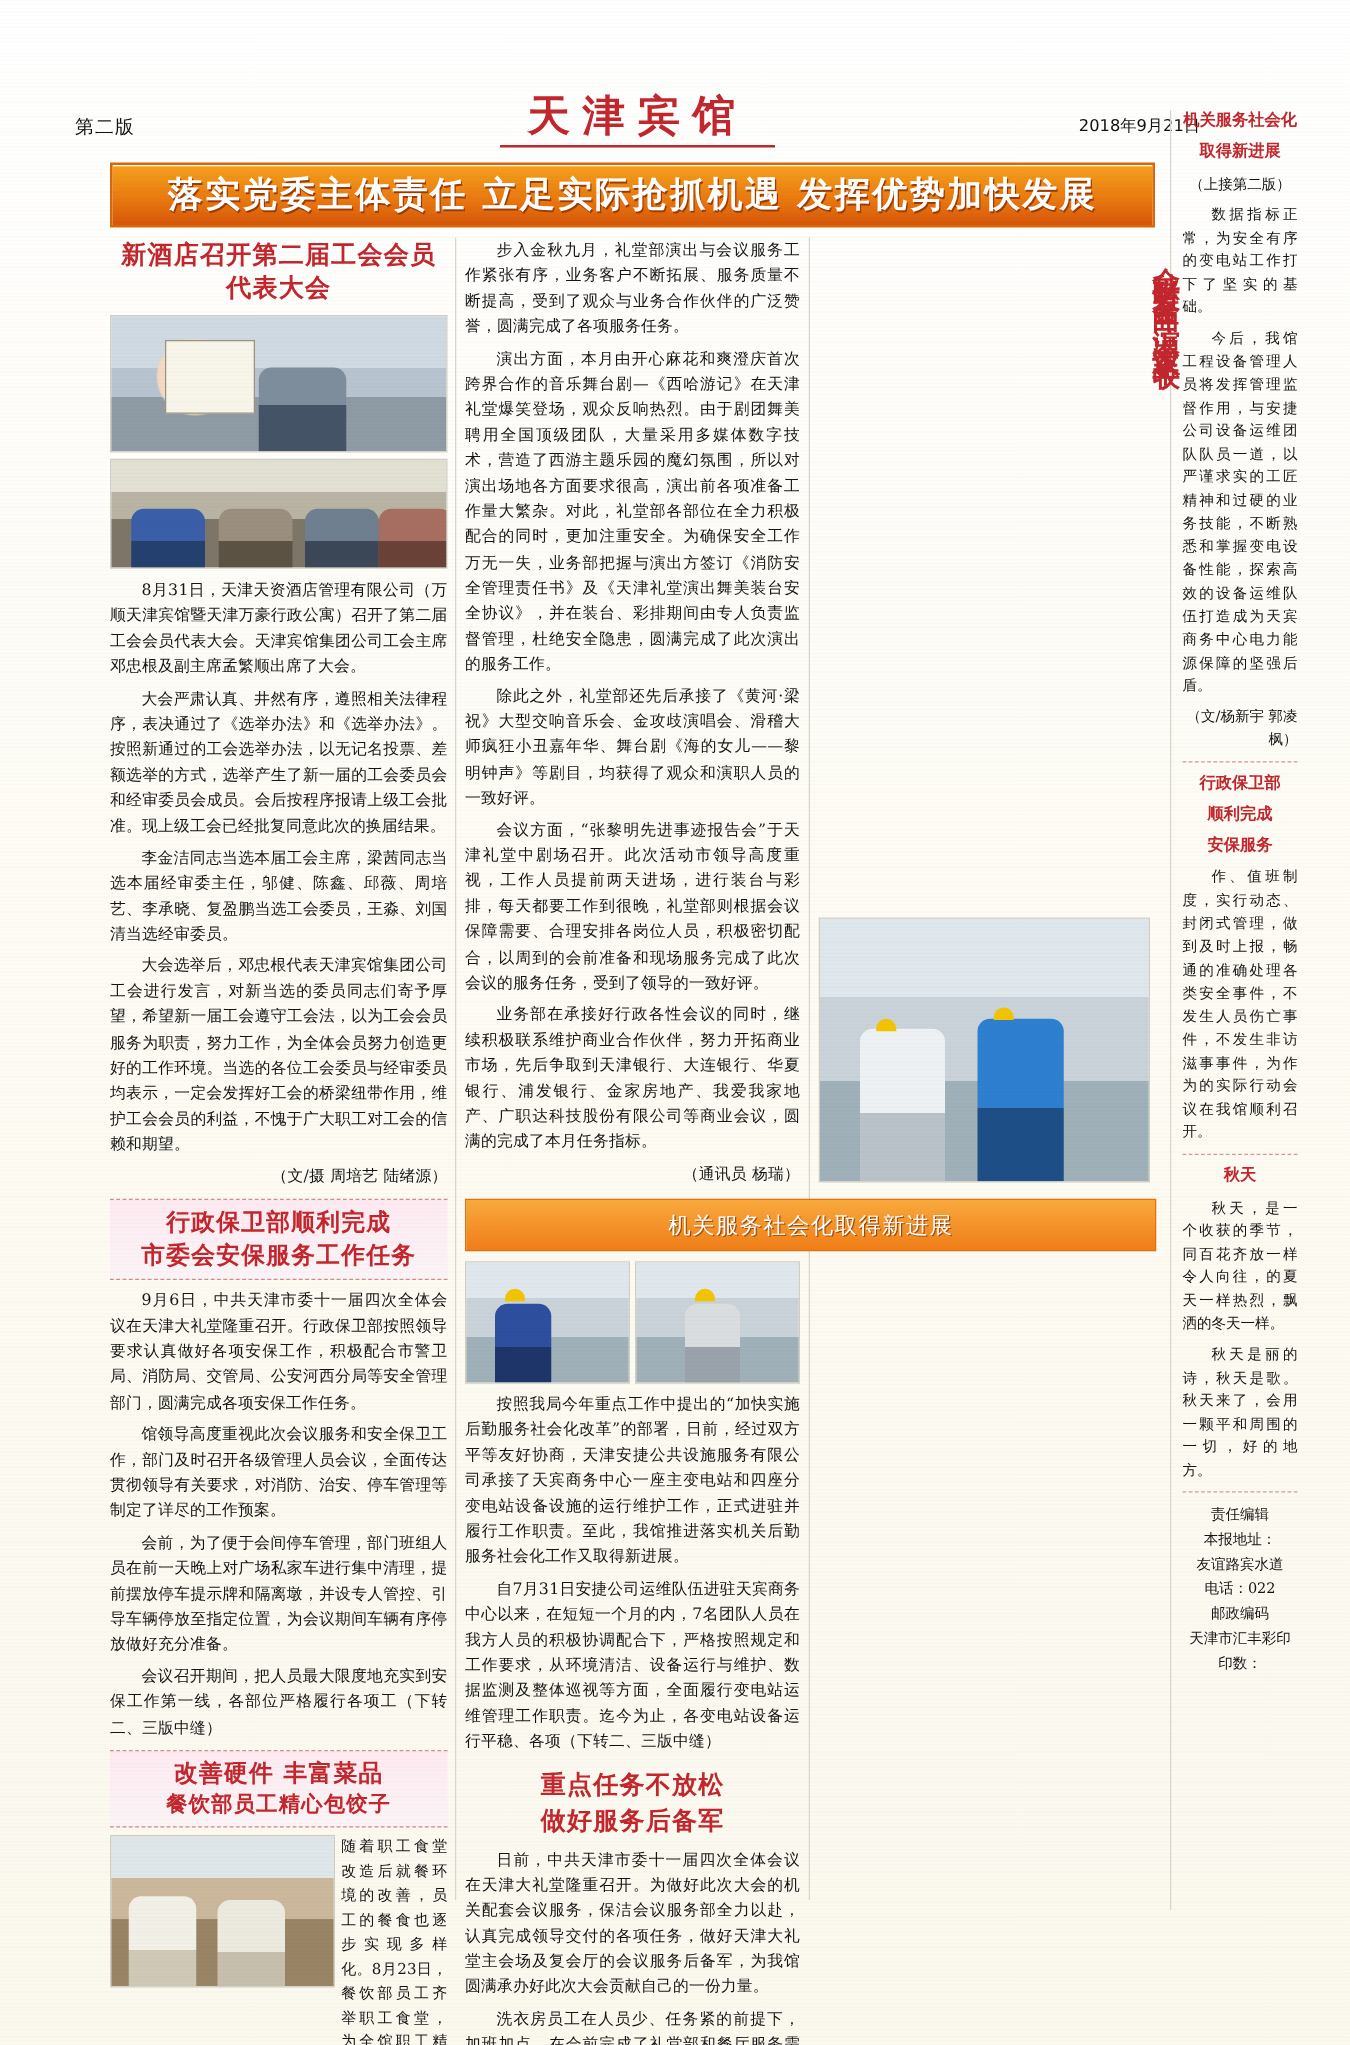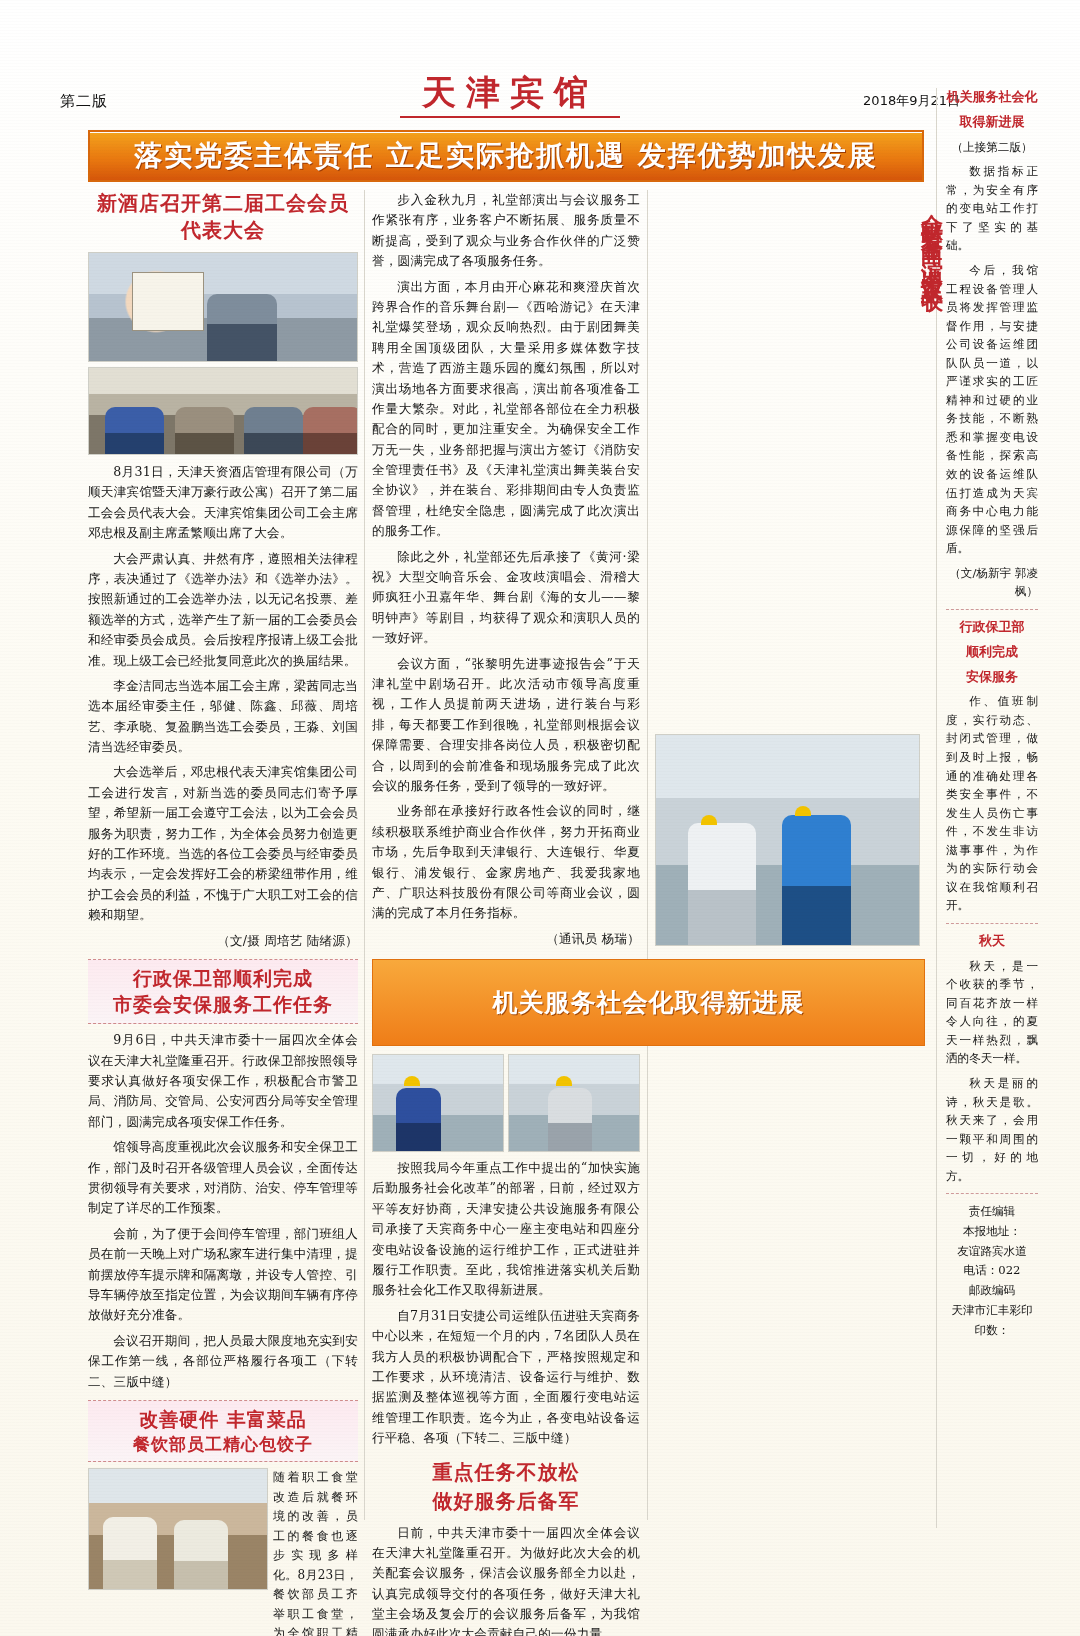--- a/index.html
+++ b/index.html
@@ -63,23 +63,23 @@
     font-size:19px;letter-spacing:1px;line-height:1.35;
   }
   .hl-box{
     border-top:1px dashed #d08c8c;border-bottom:1px dashed #d08c8c;
     padding:6px 2px;margin:8px 0 6px 0;
     background:linear-gradient(180deg,#fdeaf0,#fbf4f6);
   }
   .hl-orange{
     background:linear-gradient(180deg,#f8a93c,#ef7d18);
     color:#fff;border:1px solid #e0710e;
-    padding:26px 4px;text-align:center;
-    font-family:"DejaVu Serif","Liberation Serif",serif;
-    font-weight:bold;font-size:25px;letter-spacing:1px;
+    padding:8px 4px;text-align:center;
+    font-family:"DejaVu Serif","Liberation Serif",serif;
+    font-weight:normal;font-size:18px;letter-spacing:1px;
     text-shadow:1px 1px 0 #a34805;
     margin:10px 0 8px 0;
   }
   .hl-plain{
     color:#c1272d;font-size:20px;text-align:center;
     font-family:"DejaVu Serif","Liberation Serif",serif;
     font-weight:bold;margin:10px 0 8px 0;letter-spacing:1px;
   }
   p.body{
     font-family:"DejaVu Serif","Liberation Serif",serif;

